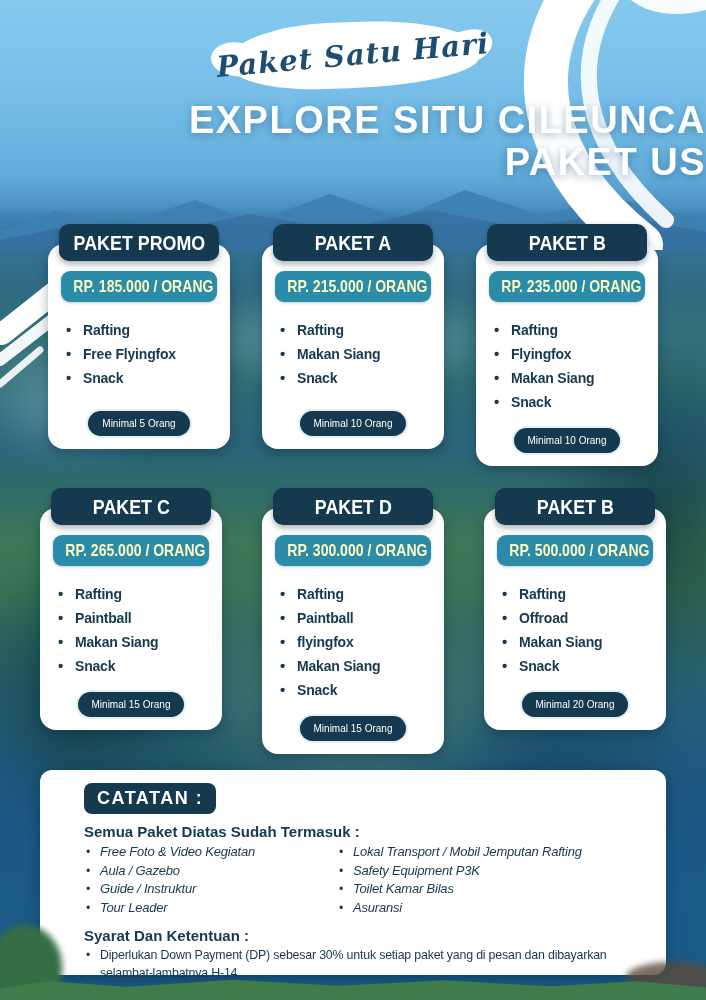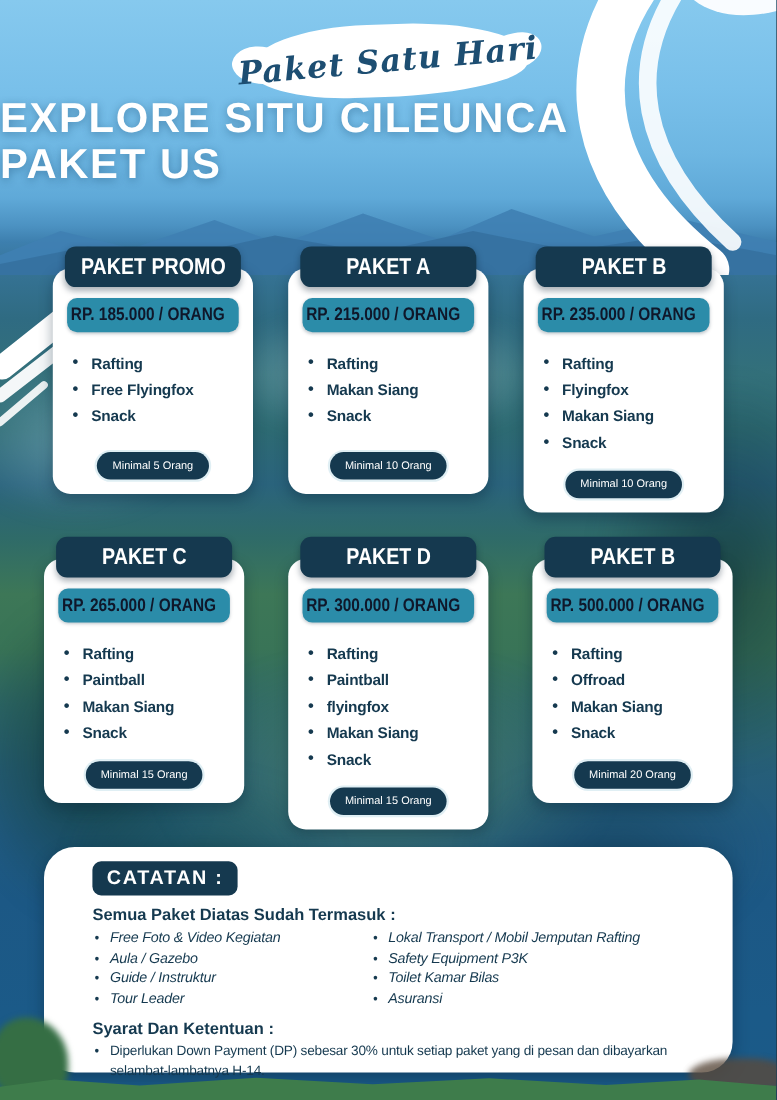--- a/index.html
+++ b/index.html
@@ -38,59 +38,59 @@
     border-radius:48% 52% 58% 42% / 62% 55% 45% 50%;
     display:flex;align-items:center;justify-content:center;
   }
   .badge-blob::before{content:"";position:absolute;left:-16px;top:16px;width:50px;height:34px;background:#fff;border-radius:60% 40% 55% 45%;transform:rotate(14deg);}
   .badge-blob::after{content:"";position:absolute;right:-14px;top:12px;width:46px;height:32px;background:#fff;border-radius:45% 55% 60% 40%;transform:rotate(-12deg);}
   .badge-text{
     position:relative;z-index:2;font-family:"DejaVu Serif",serif;font-style:italic;font-weight:bold;
     color:#1d4e72;font-size:29px;letter-spacing:1px;transform:rotate(-3deg);white-space:nowrap;
   }
   .main-title{
-    position:absolute;left:0;top:88px;width:706px;text-align:left;color:#fff;
+    position:absolute;left:0;top:100px;width:706px;text-align:right;color:#fff;
     font-weight:bold;font-size:38px;line-height:1.1;letter-spacing:1.5px;
     text-shadow:0 2px 8px rgba(25,75,115,.45);
   }
   
   .row{position:absolute;left:0;width:706px;display:flex;justify-content:center;gap:32px;align-items:flex-start;}
   .row1{top:224px;}
   .row2{top:488px;gap:40px;}
   .pkg{width:182px;display:flex;flex-direction:column;}
   .pkg-header{
     position:relative;z-index:2;width:88%;margin:0 auto;height:37px;background:#15394f;
     border-radius:10px;display:flex;align-items:center;justify-content:center;
     color:#fff;font-weight:bold;font-size:21px;box-shadow:0 3px 6px rgba(10,30,45,.35);
   }
   .pkg-body{
     position:relative;z-index:1;margin-top:-17px;background:#fff;border-radius:16px;
     padding:27px 12px 13px;min-height:165px;display:flex;flex-direction:column;
     box-shadow:0 5px 12px rgba(10,35,55,.35);
   }
   .price-pill{
     background:#2b8ca9;border-radius:9px;height:31px;margin:0 1px 8px;
-    display:flex;align-items:center;justify-content:flex-end;color:#0f172a;
+    display:flex;align-items:center;justify-content:flex-start;color:#fef9c3;
     font-weight:bold;font-size:16.5px;box-shadow:0 1px 3px rgba(10,40,60,.25);
   }
   .condensed{display:inline-block;transform:scaleX(.85);transform-origin:50% 50%;white-space:nowrap;}
   .pkg-list{list-style:none;margin:4px 0 10px;padding:0 0 0 6px;}
   .pkg-list li{
     position:relative;padding-left:17px;margin:8px 0;color:#15394f;
     font-weight:bold;font-size:14px;letter-spacing:-.2px;
   }
   .pkg-list li::before{content:"•";position:absolute;left:0;top:-1px;color:#15394f;font-size:15px;}
   .min-pill{
     margin-top:auto;align-self:center;background:#15394f;color:#fff;border-radius:15px;
     padding:7px 14px;font-size:10px;white-space:nowrap;box-shadow:0 0 0 2px rgba(130,190,210,.25);
   }
   
   .notes-card{
     position:absolute;left:40px;top:770px;width:626px;height:205px;background:#fff;
-    border-radius:28px;box-sizing:border-box;padding:13px 22px 22px 44px;
+    border-radius:12px;box-sizing:border-box;padding:13px 22px 22px 44px;
     box-shadow:0 5px 14px rgba(8,30,50,.4);color:#15394f;
   }
   .catatan-badge{
     display:inline-block;background:#15394f;color:#fff;border-radius:8px;
     padding:5px 13px;font-weight:bold;font-size:18px;letter-spacing:1.5px;
   }
   .inc-heading{font-weight:bold;font-size:15px;margin:9px 0 3px;}
   .inc-cols{display:flex;font-style:italic;}
   .inc-col{list-style:none;margin:0;padding:0;}
   .inc-col.left{width:253px;}

